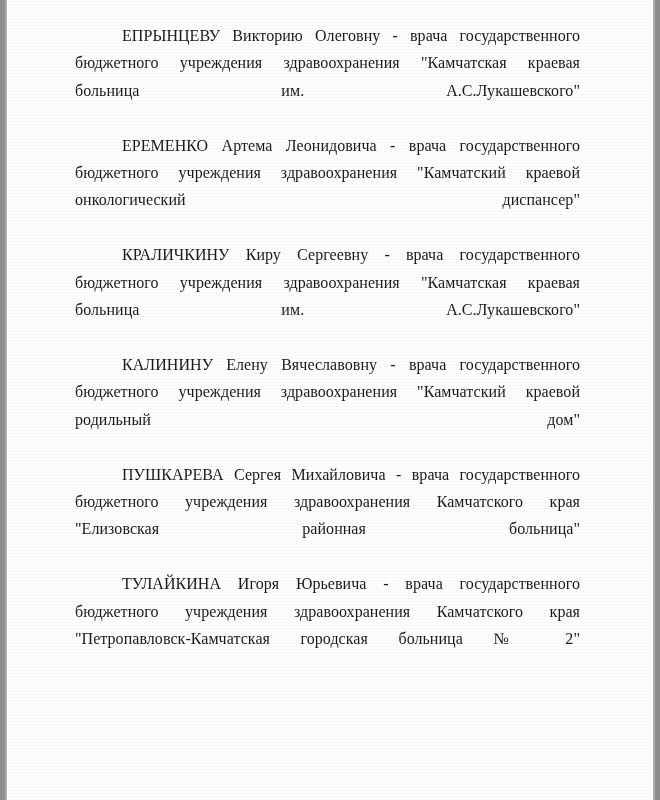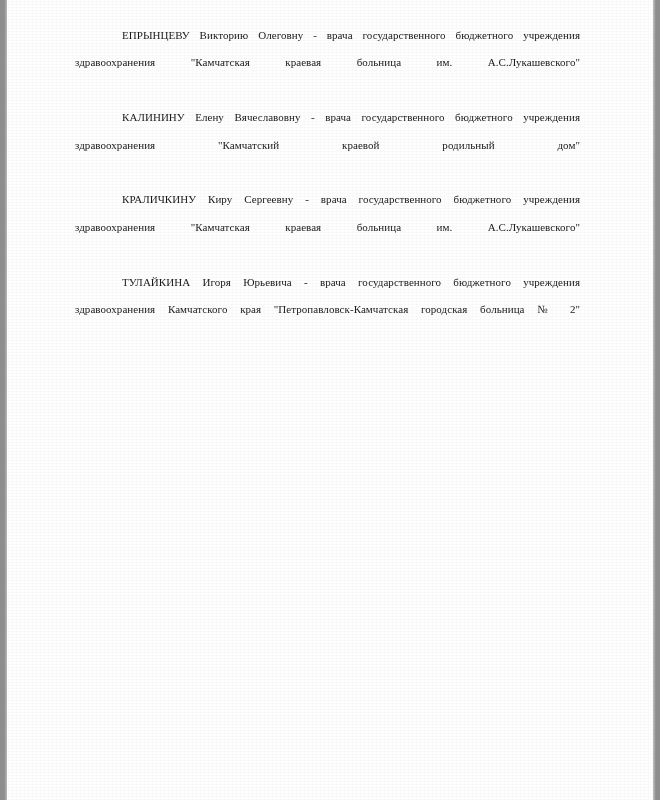--- a/index.html
+++ b/index.html
@@ -49,21 +49,21 @@
     right: 0;
     z-index: 2;
     padding: 22px 80px 0 75px;
     box-sizing: border-box;
   }
 
   p.body-par {
     margin: 0;
     text-align: justify;
     text-indent: 47px;
-    font-size: 11px;
+    font-size: 16px;
     line-height: 27.4px;
     letter-spacing: 0.05px;
     word-spacing: 0.4px;
     hyphens: none;
   }
 
   
   p.body-par::after {
     content: "";
     display: inline-block;
@@ -88,20 +88,22 @@
 <div id="page">
 
   <div class="paper-tint"></div>
 
   <div class="edge-strip left"></div>
   <div class="edge-strip right"></div>
 
   <div class="content">
 
     <p class="body-par">ЕПРЫНЦЕВУ Викторию Олеговну - врача государственного бюджетного учреждения здравоохранения "Камчатская краевая больница им. А.С.Лукашевского"</p>
+    <p class="body-par">ЕРЕМЕНКО Артема Леонидовича - врача государственного бюджетного учреждения здравоохранения "Камчатский краевой онкологический диспансер"</p>
+    <p class="body-par">КРАЛИЧКИНУ Киру Сергеевну - врача государственного бюджетного учреждения здравоохранения "Камчатская краевая больница им. А.С.Лукашевского"</p>
     <p class="body-par">КАЛИНИНУ Елену Вячеславовну - врача государственного бюджетного учреждения здравоохранения "Камчатский краевой родильный дом"</p>
-    <p class="body-par">КРАЛИЧКИНУ Киру Сергеевну - врача государственного бюджетного учреждения здравоохранения "Камчатская краевая больница им. А.С.Лукашевского"</p>
+    <p class="body-par">ПУШКАРЕВА Сергея Михайловича - врача государственного бюджетного учреждения здравоохранения Камчатского края "Елизовская районная больница"</p>
     <p class="body-par">ТУЛАЙКИНА Игоря Юрьевича - врача государственного бюджетного учреждения здравоохранения Камчатского края "Петропавловск-Камчатская городская больница № 2"</p>
 
   </div>
 
   <div class="grain"></div>
 </div>
 
 </body></html>

